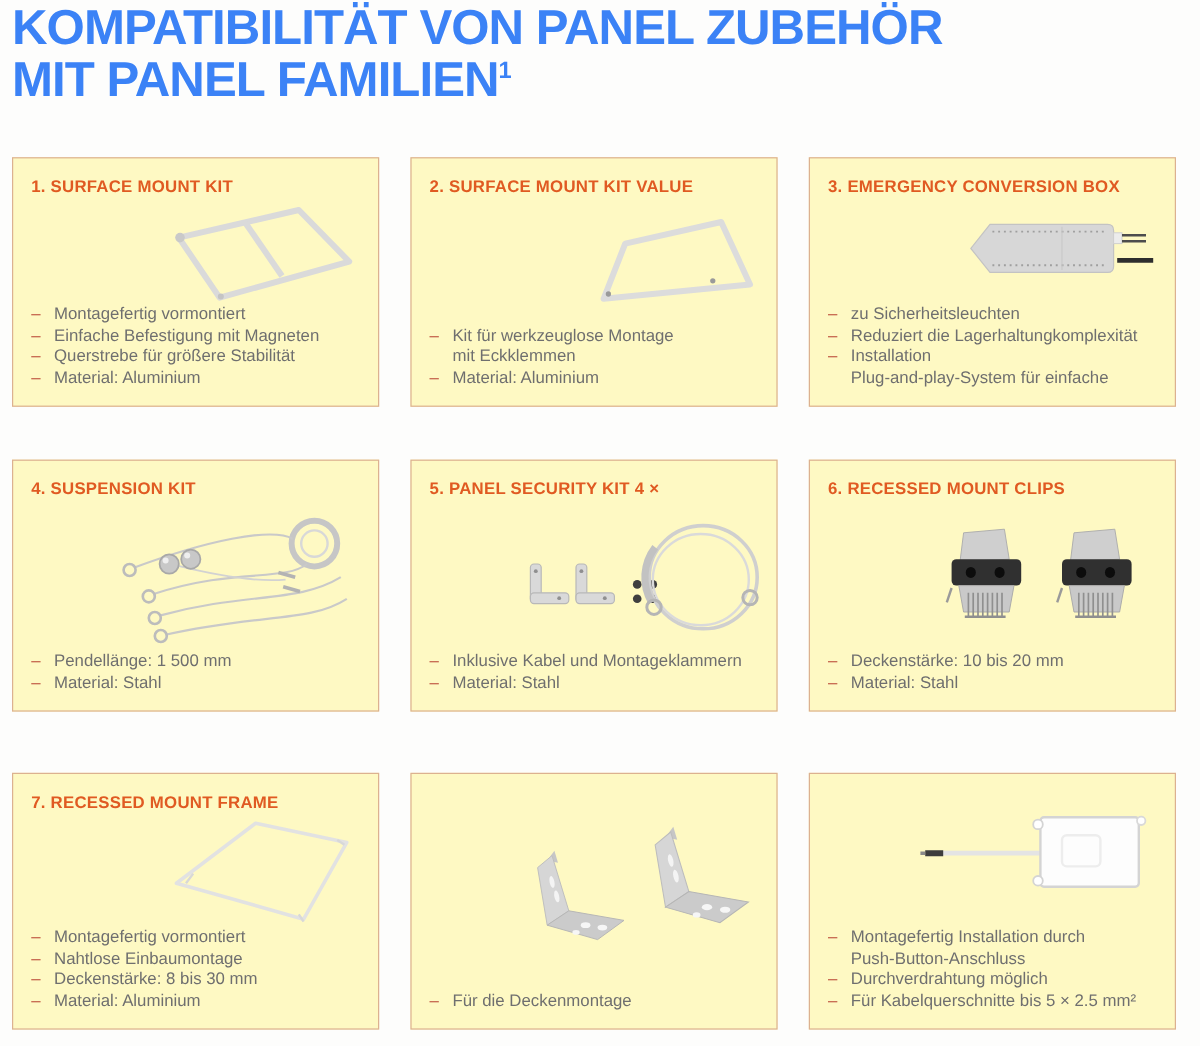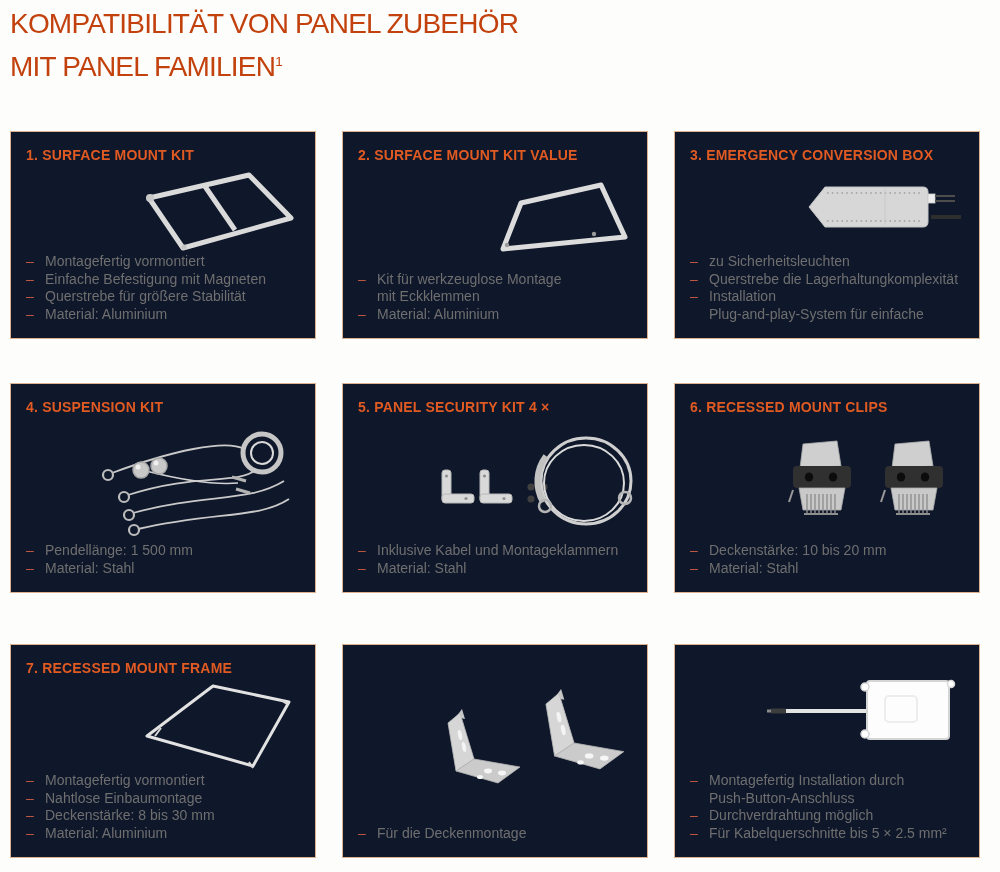--- a/index.html
+++ b/index.html
@@ -7,42 +7,42 @@
     width: 1000px; height: 872px;
     background: #fdfdfc;
     font-family: "Liberation Sans", sans-serif;
     position: relative;
     overflow: hidden;
   }
   .page { position: absolute; inset: 0; }
 
   h1.page-title {
     margin: 2px 0 0 10px;
-    color: #c2410c;
-    font-size: 28px;
+    color: #3b82f6;
+    font-size: 41px;
     line-height: 43px;
-    font-weight: normal;
+    font-weight: bold;
     letter-spacing: -0.8px;
   }
   h1.page-title .t-line { display: block; }
   h1.page-title sup { font-size: 0.48em; vertical-align: super; line-height: 0; }
 
   .grid { position: absolute; left: 10px; top: 131px; width: 970px; }
   .row { display: flex; gap: 26px; }
   .row-2 { margin-top: 44px; }
   .row-3 { margin-top: 51px; }
   .row-1 .card { height: 208px; }
   .row-2 .card { height: 210px; }
   .row-3 .card { height: 214px; justify-content: flex-end; }
 
   .card {
     box-sizing: border-box;
     width: 366px;
     border: 1px solid #dcb190;
-    background: #0f172a;
+    background: #fef9c3;
     display: flex;
     flex-direction: column;
   }
   .card-title {
     margin: 0;
     padding: 15px 12px 0 15px;
     font-size: 14px;
     font-weight: bold;
     color: #e05a22;
     letter-spacing: 0.2px;
@@ -165,21 +165,21 @@
         <ul class="bullets">
           <li class="bullet">
               <span class="dash">–</span>
               <span class="b-text">
                 <span class="b-line">zu Sicherheitsleuchten</span>
               </span>
             </li>
           <li class="bullet">
               <span class="dash">–</span>
               <span class="b-text">
-                <span class="b-line">Querstrebe die Lagerhaltungkomplexität</span>
+                <span class="b-line">Reduziert die Lagerhaltungkomplexität</span>
               </span>
             </li>
           <li class="bullet">
               <span class="dash">–</span>
               <span class="b-text">
                 <span class="b-line">Installation</span>
                 <span class="b-line">Plug-and-play-System für einfache</span>
               </span>
             </li>
         </ul>

